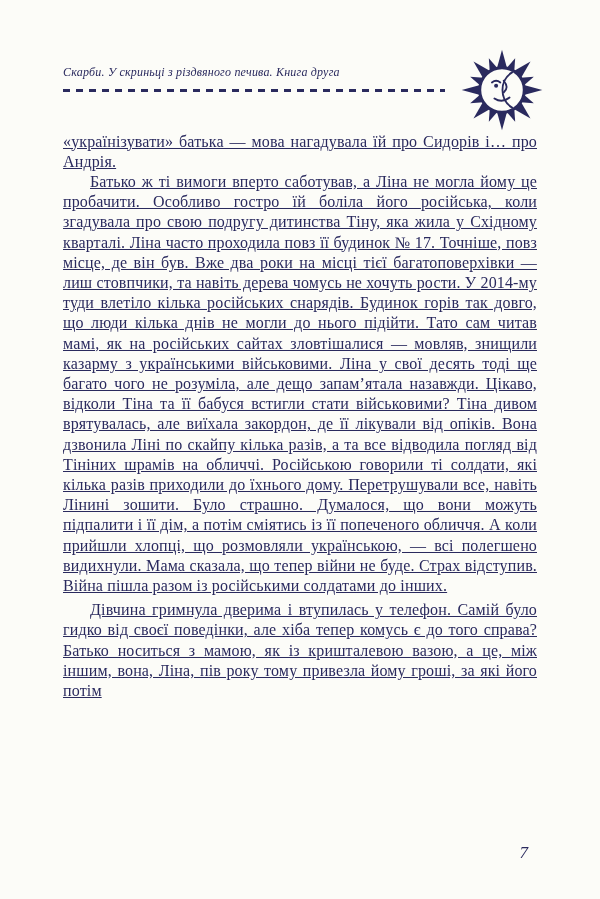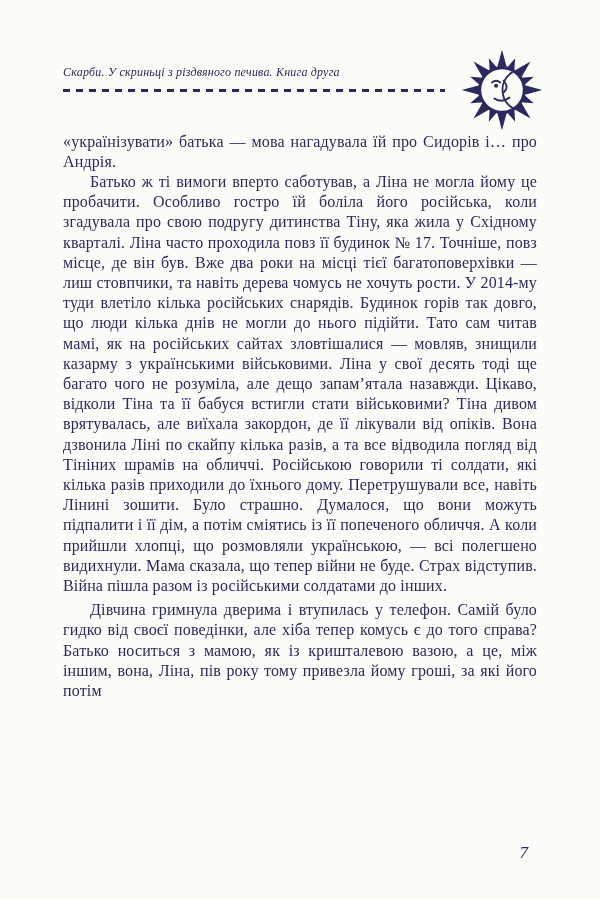--- a/index.html
+++ b/index.html
@@ -45,21 +45,21 @@
     height:84px;
     color:var(--ink);
   }
   .body-text{
     margin-top:40px;
     font-size:16px;
     line-height:20.2px;
     text-align:justify;
     letter-spacing:0.15px;
   }
-  .body-text p{margin:0;}
+  .body-text p{margin:0;text-decoration:underline;}
   .body-text p.indent{text-indent:27px;}
   .body-text p.section-gap{margin-top:4px;}
   .page-number{
     position:absolute;
     right:72px;
     bottom:36px;
     font-size:17px;
     font-style:italic;
   }
 </style>

